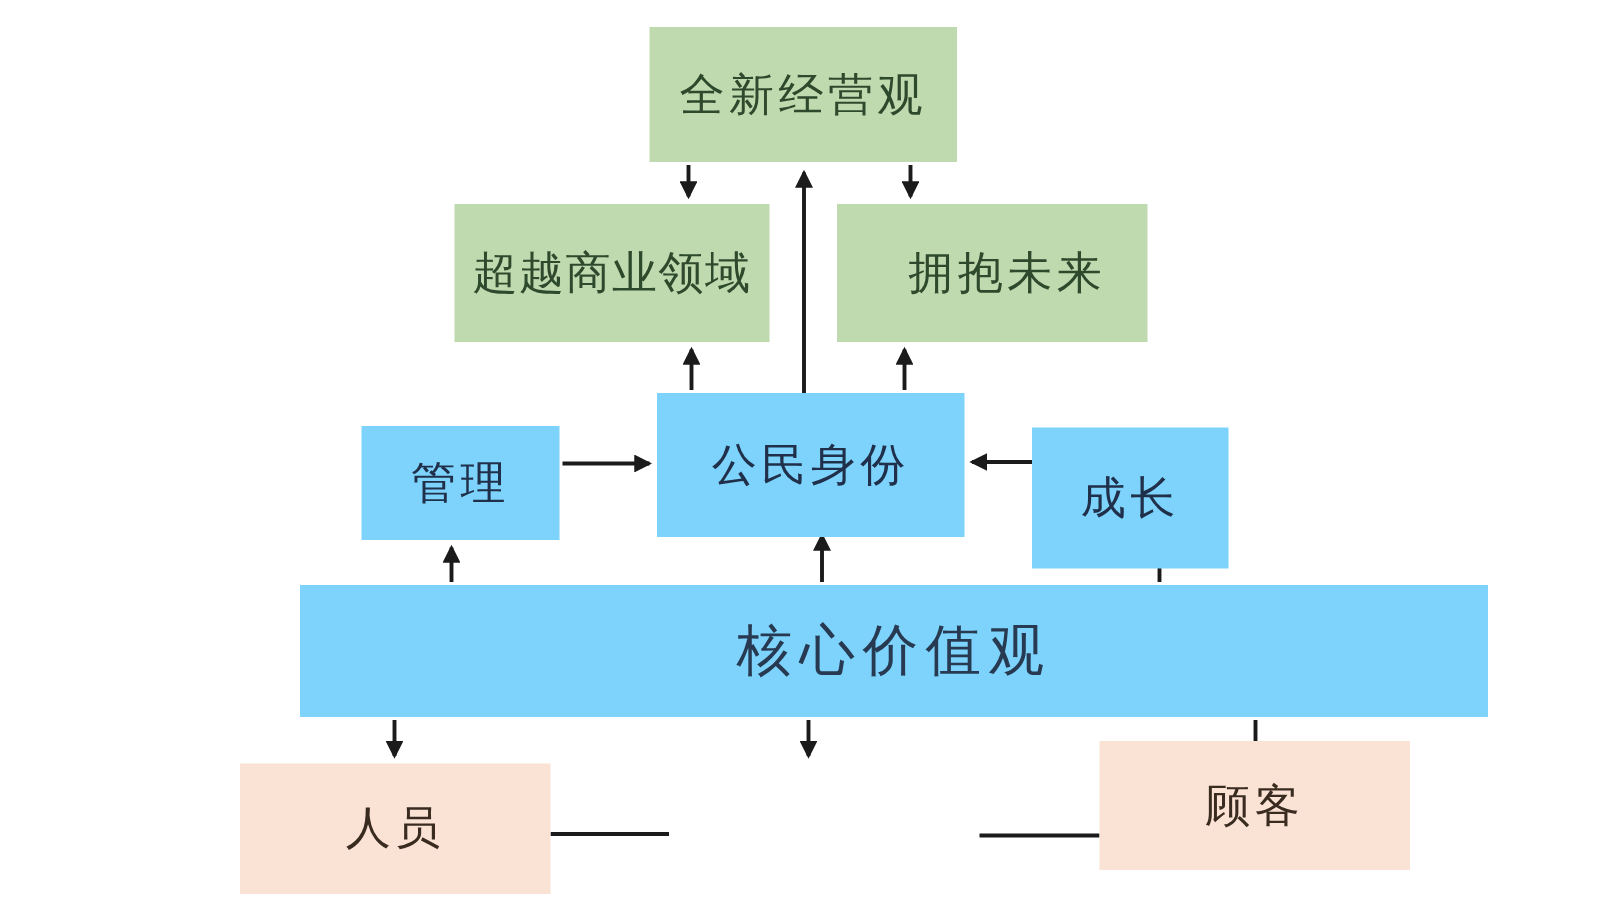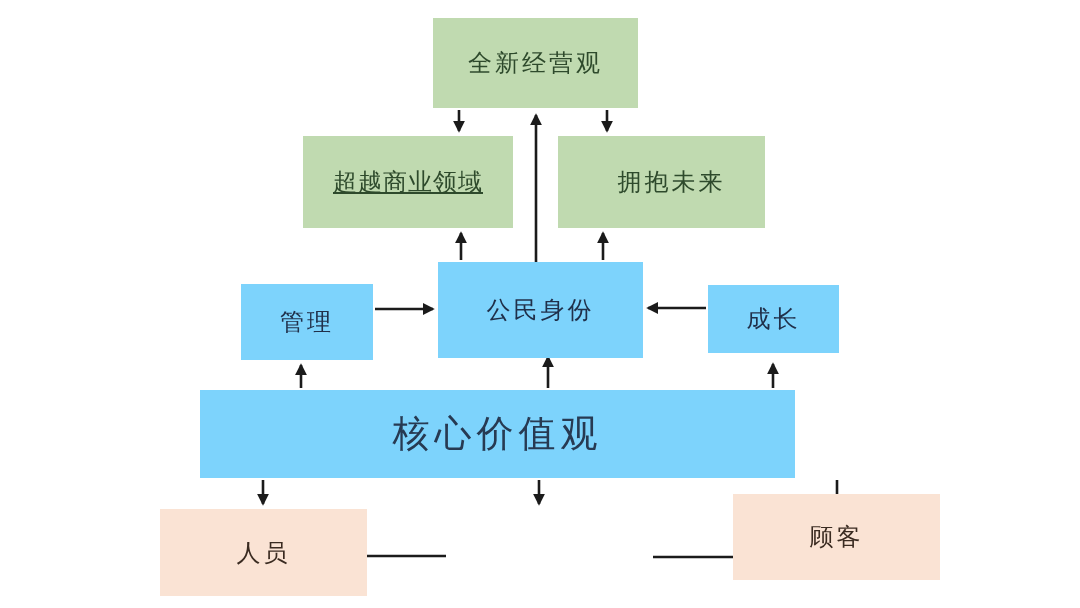--- a/index.html
+++ b/index.html
@@ -23,21 +23,21 @@
   }
   .node {
     position: absolute;
     display: flex;
     align-items: center;
     justify-content: center;
     text-align: center;
     box-sizing: border-box;
   }
   .node span {
-    font-size: 24px;
+    font-size: 30px;
     letter-spacing: 3px;
     white-space: nowrap;
   }
   .green { background: #c0dab0; color: #2e4a2c; }
   .blue  { background: #7dd3fc; color: #20304a; }
   .pink  { background: #fae3d4; color: #3a2b21; }
   .core span { font-size: 37px; letter-spacing: 5px; color: #273a52; }
 </style>
 </head>
 <body>
@@ -67,40 +67,40 @@
       <line x1="367" y1="556" x2="446" y2="556"></line>
       <line x1="653" y1="557" x2="733" y2="557"></line>
     </g>
   </svg>
 
   <div class="node green" style="left:433px; top:18px; width:205px; height:90px;">
     <span>全新经营观</span>
   </div>
 
   <div class="node green" style="left:303px; top:136px; width:210px; height:92px;">
-    <span style="letter-spacing:1px;text-decoration:underline;">超越商业领域</span>
+    <span style="letter-spacing:1px;">超越商业领域</span>
   </div>
 
   <div class="node green" style="left:558px; top:136px; width:207px; height:92px;padding-left:20px;">
     <span>拥抱未来</span>
   </div>
 
   <div class="node blue" style="left:241px; top:284px; width:132px; height:76px;">
     <span>管理</span>
   </div>
 
   <div class="node blue" style="left:438px; top:262px; width:205px; height:96px;">
     <span>公民身份</span>
   </div>
 
-  <div class="node blue" style="left:708px; top:285px; width:131px; height:68px;">
+  <div class="node blue" style="left:688px; top:285px; width:131px; height:94px;">
     <span>成长</span>
   </div>
 
-  <div class="node blue core" style="left:200px; top:390px; width:595px; height:88px;">
+  <div class="node blue core" style="left:200px; top:390px; width:792px; height:88px;">
     <span>核心价值观</span>
   </div>
 
   <div class="node pink" style="left:160px; top:509px; width:207px; height:87px;">
     <span>人员</span>
   </div>
 
 
   <div class="node pink" style="left:733px; top:482px; width:207px; height:86px;margin-top:12px;">
     <span>顾客</span>

